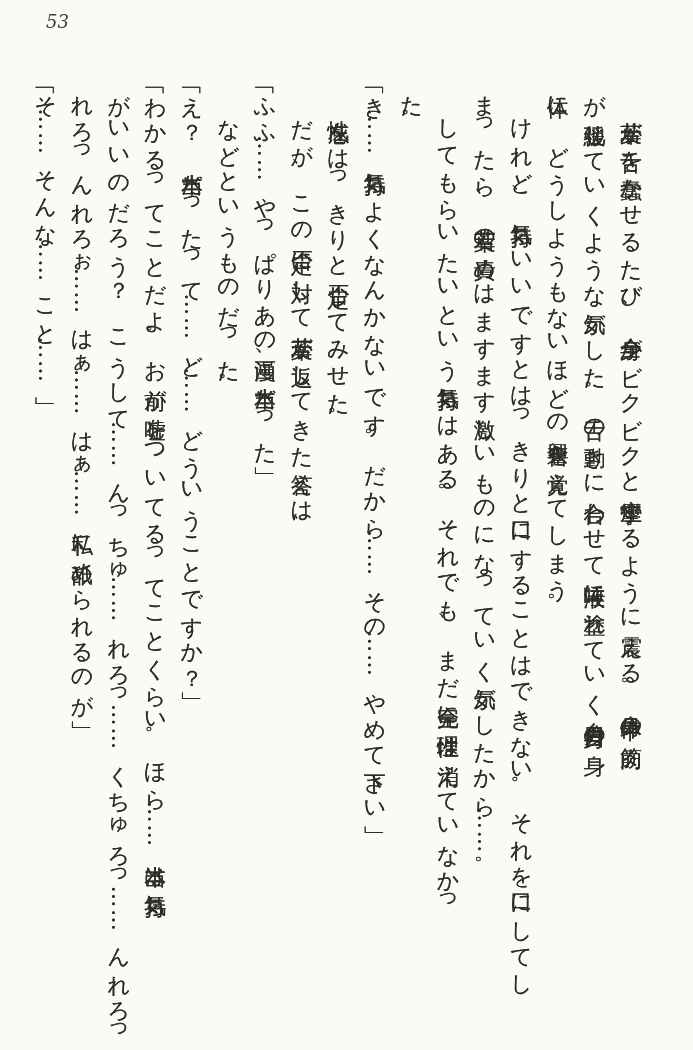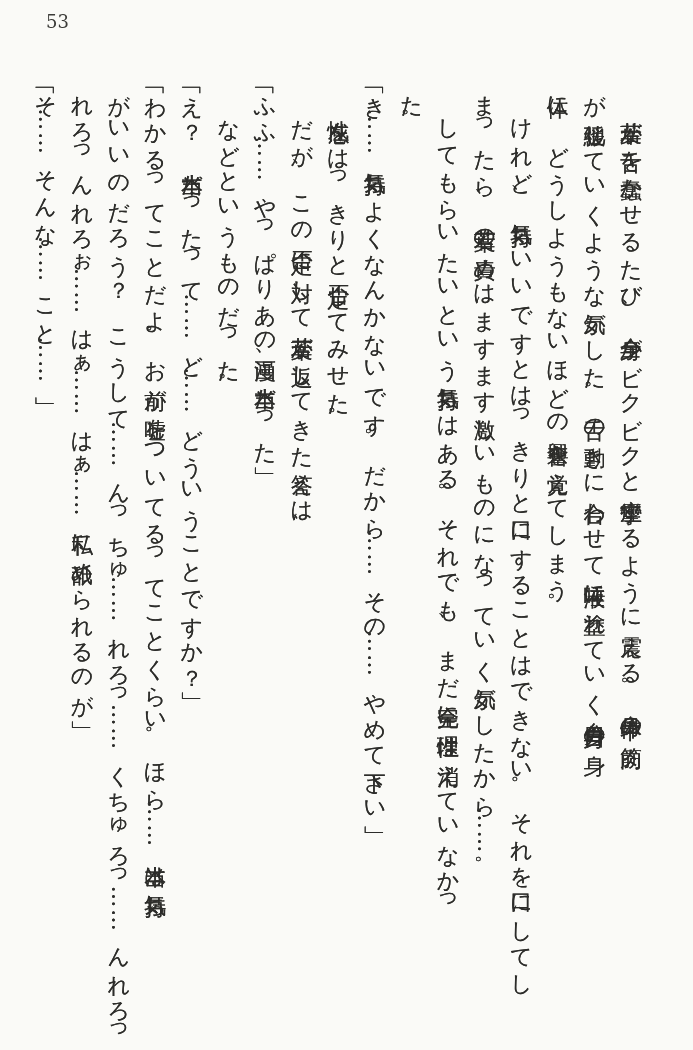--- a/index.html
+++ b/index.html
@@ -15,20 +15,21 @@
   }
   .page {
     position: absolute;
     inset: 0;
   }
   .page-number {
     position: absolute;
     left: 46px;
     top: 11px;
     font-family: "DejaVu Serif", "Liberation Serif", serif;
+    font-style: italic;
     font-size: 18px;
     color: #3b3b38;
   }
   .text-block {
     position: absolute;
     top: 80px;
     right: 44px;
     height: 900px;
     writing-mode: vertical-rl;
   }

